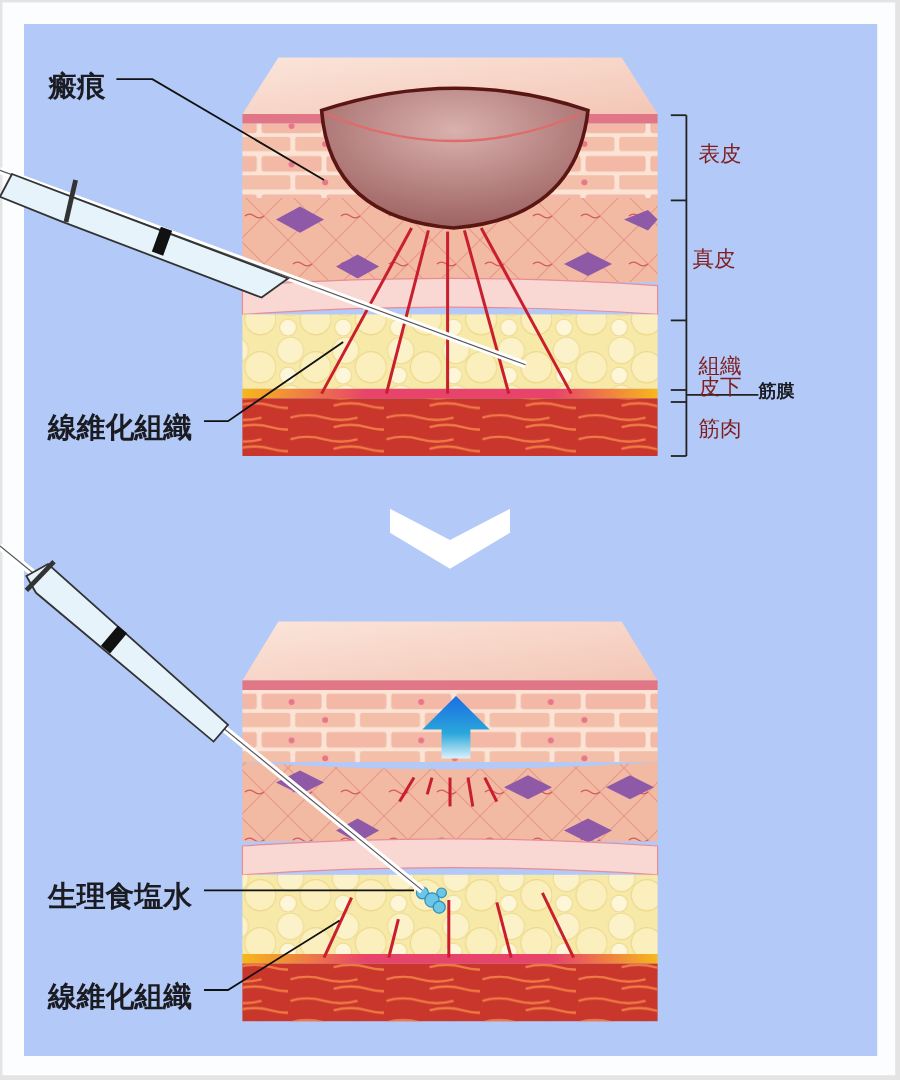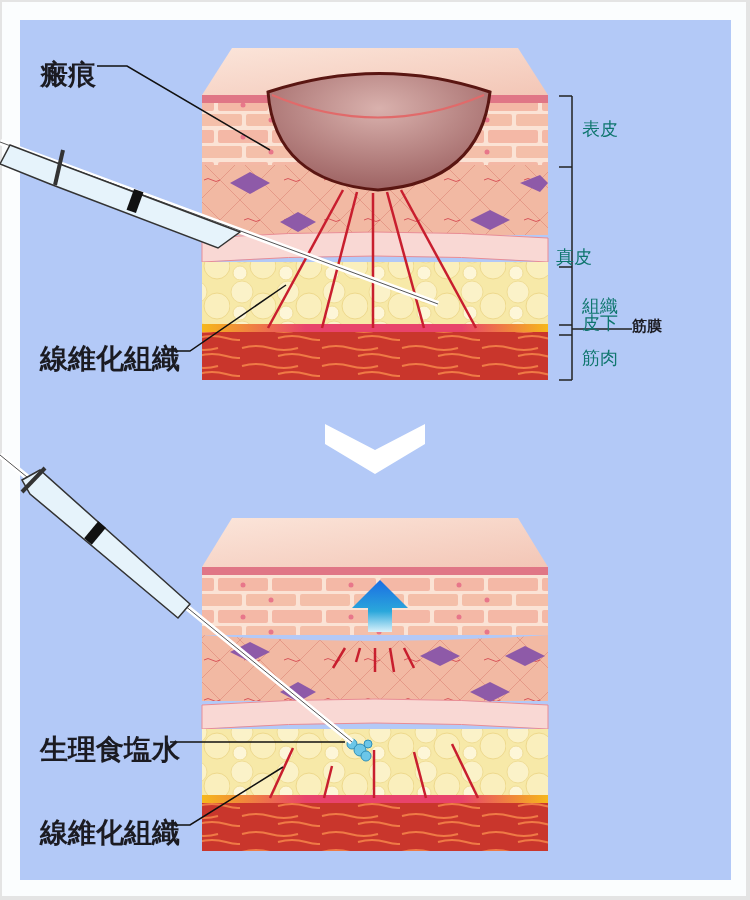--- a/index.html
+++ b/index.html
@@ -1,22 +1,22 @@
 <!DOCTYPE html>
 <html><head>
 <meta charset="utf-8">
 <style>
   html,body{margin:0;padding:0;}
   body{width:750px;height:900px;background:#e4e4e4;position:relative;overflow:hidden;font-family:"DejaVu Sans",sans-serif;}
   .frame{position:absolute;left:2px;top:2px;width:744px;height:894px;background:#fbfdfe;}
   .panel{position:absolute;left:20px;top:20px;width:711px;height:860px;background:#b3c9f7;}
   svg{position:absolute;left:0;top:0;}
   .lbl{position:absolute;font-family:"DejaVu Sans",sans-serif;color:#1b1b22;white-space:nowrap;}
-  .bold{font-weight:bold;font-size:28px;}
-  .thin{font-size:18px;color:#0f766e;line-height:22px;}
+  .bold{font-weight:bold;font-size:24px;}
+  .thin{font-size:18px;color:#7f1d1d;line-height:22px;}
 </style>
 </head>
 <body>
 
 <div class="frame"></div>
 <div class="panel"></div>
 
 <svg width="750" height="900" viewBox="0 0 750 900">
   <defs>
     <pattern id="muscleP" width="80" height="18" patternUnits="userSpaceOnUse">
@@ -171,20 +171,20 @@
   <g stroke="#111" stroke-width="1.5" fill="none">
     <line x1="170" y1="742" x2="345" y2="742"></line>
     <polyline points="170,825 190,825 283,767"></polyline>
   </g>
 </svg>
 
 <div class="lbl bold" style="left:40px;top:56px;">瘢痕</div>
 <div class="lbl bold" style="left:40px;top:340px;">線維化組織</div>
 
 <div class="lbl thin" style="left:582px;top:118px;">表皮</div>
-<div class="lbl thin" style="left:556px;top:206px;margin-top:40px;">真皮</div>
+<div class="lbl thin" style="left:577px;top:206px;">真皮</div>
 <div class="lbl thin" style="left:582px;top:271px;margin-top:41px;">皮下</div>
 <div class="lbl thin" style="left:582px;top:295px;">組織</div>
 <div class="lbl bold" style="left:632px;top:317px;font-size:15px;">筋膜</div>
 <div class="lbl thin" style="left:582px;top:347px;">筋肉</div>
 
 <div class="lbl bold" style="left:40px;top:731px;">生理食塩水</div>
 <div class="lbl bold" style="left:40px;top:814px;">線維化組織</div>
 
 </body></html>

